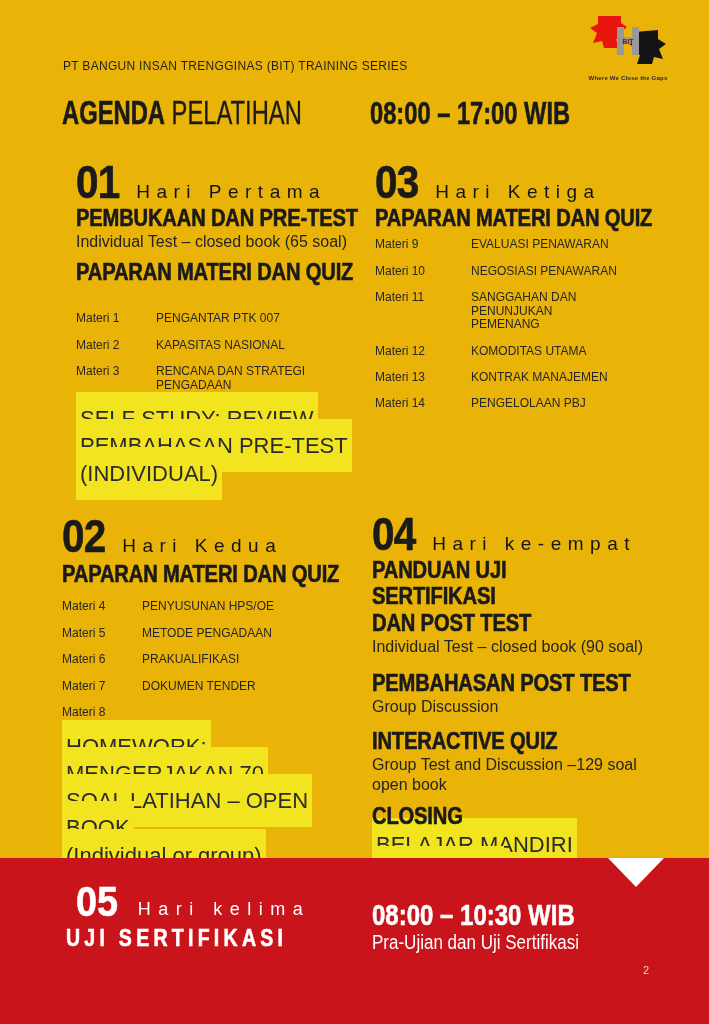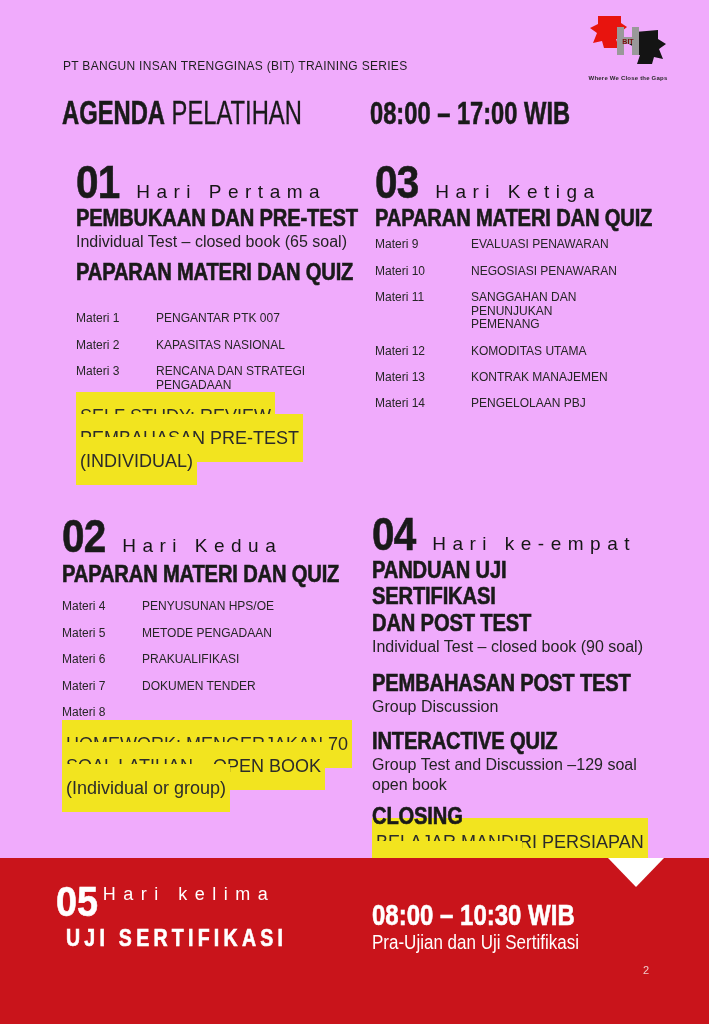--- a/index.html
+++ b/index.html
@@ -1,21 +1,21 @@
 <!DOCTYPE html>
 <html style="--red: #C9141B; --yellow: #F2E41F; --ink: #1A1A1A; --logo_red: #E8140E;"><head>
 <meta charset="utf-8">
 <style>
   :root{
     --red:#C9141B; --yellow:#F2E41F; --ink:#1A1A1A; --logo_red:#E8140E;
   }
   *{margin:0;padding:0;box-sizing:border-box;}
   html,body{background:#888;}
   body{font-family:"Liberation Sans", sans-serif;}
-  #page{position:relative;width:709px;height:1024px;background:#f0abfc;overflow:hidden;margin:0 auto;color:var(--ink);}
+  #page{position:relative;width:709px;height:1024px;background:#eab308;overflow:hidden;margin:0 auto;color:var(--ink);}
 
   
   .brand{position:absolute;left:63px;top:59px;font-size:12px;letter-spacing:.3px;color:#1f1f1f;white-space:nowrap;}
   .logo{position:absolute;left:586px;top:12px;width:84px;text-align:center;}
   .logo-tag{font-size:6px;font-weight:bold;color:#2a2a2a;letter-spacing:.2px;margin-top:1px;white-space:nowrap;}
 
   .squeeze{display:inline-block;transform-origin:0 60%;white-space:nowrap;}
   .heavy{-webkit-text-stroke:.6px currentColor;}
   .semiheavy{-webkit-text-stroke:.3px currentColor;}
 
@@ -41,41 +41,41 @@
   .h-big .squeeze{transform:scaleX(.84);}
   .h-big.pre .squeeze{white-space:pre-line;}
   .sub{font-size:16px;color:#242424;line-height:1.22;margin-top:1px;white-space:pre-line;}
 
   .materi{margin-top:27px;}
   .mrow{display:grid;grid-template-columns:80px 1fr;font-size:12px;color:#262626;line-height:1.12;margin-bottom:13px;}
   .wide .mrow{grid-template-columns:96px 1fr;}
   .mtitle{white-space:pre-line;}
 
   .hl-wrap{margin-top:4px;line-height:1.24;}
-  .hl{display:inline;background:var(--yellow);color:#2b2b2b;font-size:18px;line-height:1.24;
+  .hl{display:inline;background:var(--yellow);color:#2b2b2b;font-size:22px;line-height:1.24;
       padding:14px 4px;white-space:pre-line;box-decoration-break:clone;-webkit-box-decoration-break:clone;}
 
   
   #sec1 .h1{margin-top:3px;}
   #sec1 .h2{margin-top:7px;}
   #sec3 .h1{margin-top:3px;}
   #sec3 .materi{margin-top:7px;}
   #sec2 .h1{margin-top:5px;}
   #sec2 .materi{margin-top:13px;}
   #sec4 .h1{margin-top:3px;}
   #sec4 .h2{margin-top:13px;}
   #sec4 .h3{margin-top:11px;}
   #sec4 .h4{margin-top:9px;}
   #sec4 .hl-wrap{margin-top:2px;}
 
   
   .footer{position:absolute;left:0;top:858px;width:709px;height:166px;background:var(--red);color:#fff;}
   .notch{position:absolute;left:608px;top:0;width:0;height:0;
          border-left:28px solid transparent;border-right:28px solid transparent;border-top:29px solid #ffffff;}
-  .f-head{position:absolute;left:56px;top:26px;display:flex;align-items:flex-start;}
+  .f-head{position:absolute;left:76px;top:26px;display:flex;align-items:flex-end;gap:15px;}
   .f-num{font-size:42px;font-weight:bold;line-height:.85;display:inline-block;transform:scaleX(.9);transform-origin:left bottom;}
   .f-day{font-size:18px;letter-spacing:7.5px;white-space:nowrap;}
   .f-title{position:absolute;left:66px;top:67px;font-size:23px;font-weight:bold;letter-spacing:5px;}
   .f-title .squeeze{transform:scaleX(.85);}
   .f-time{position:absolute;left:372px;top:42px;font-size:30px;font-weight:bold;line-height:1;}
   .f-time .squeeze{transform:scaleX(.8);}
   .f-time-sub{position:absolute;left:372px;top:74px;font-size:20px;line-height:1;}
   .f-time-sub .squeeze{transform:scaleX(.85);}
   .f-page{position:absolute;left:643px;top:106px;font-size:11px;color:#F0CACA;}
 </style>

